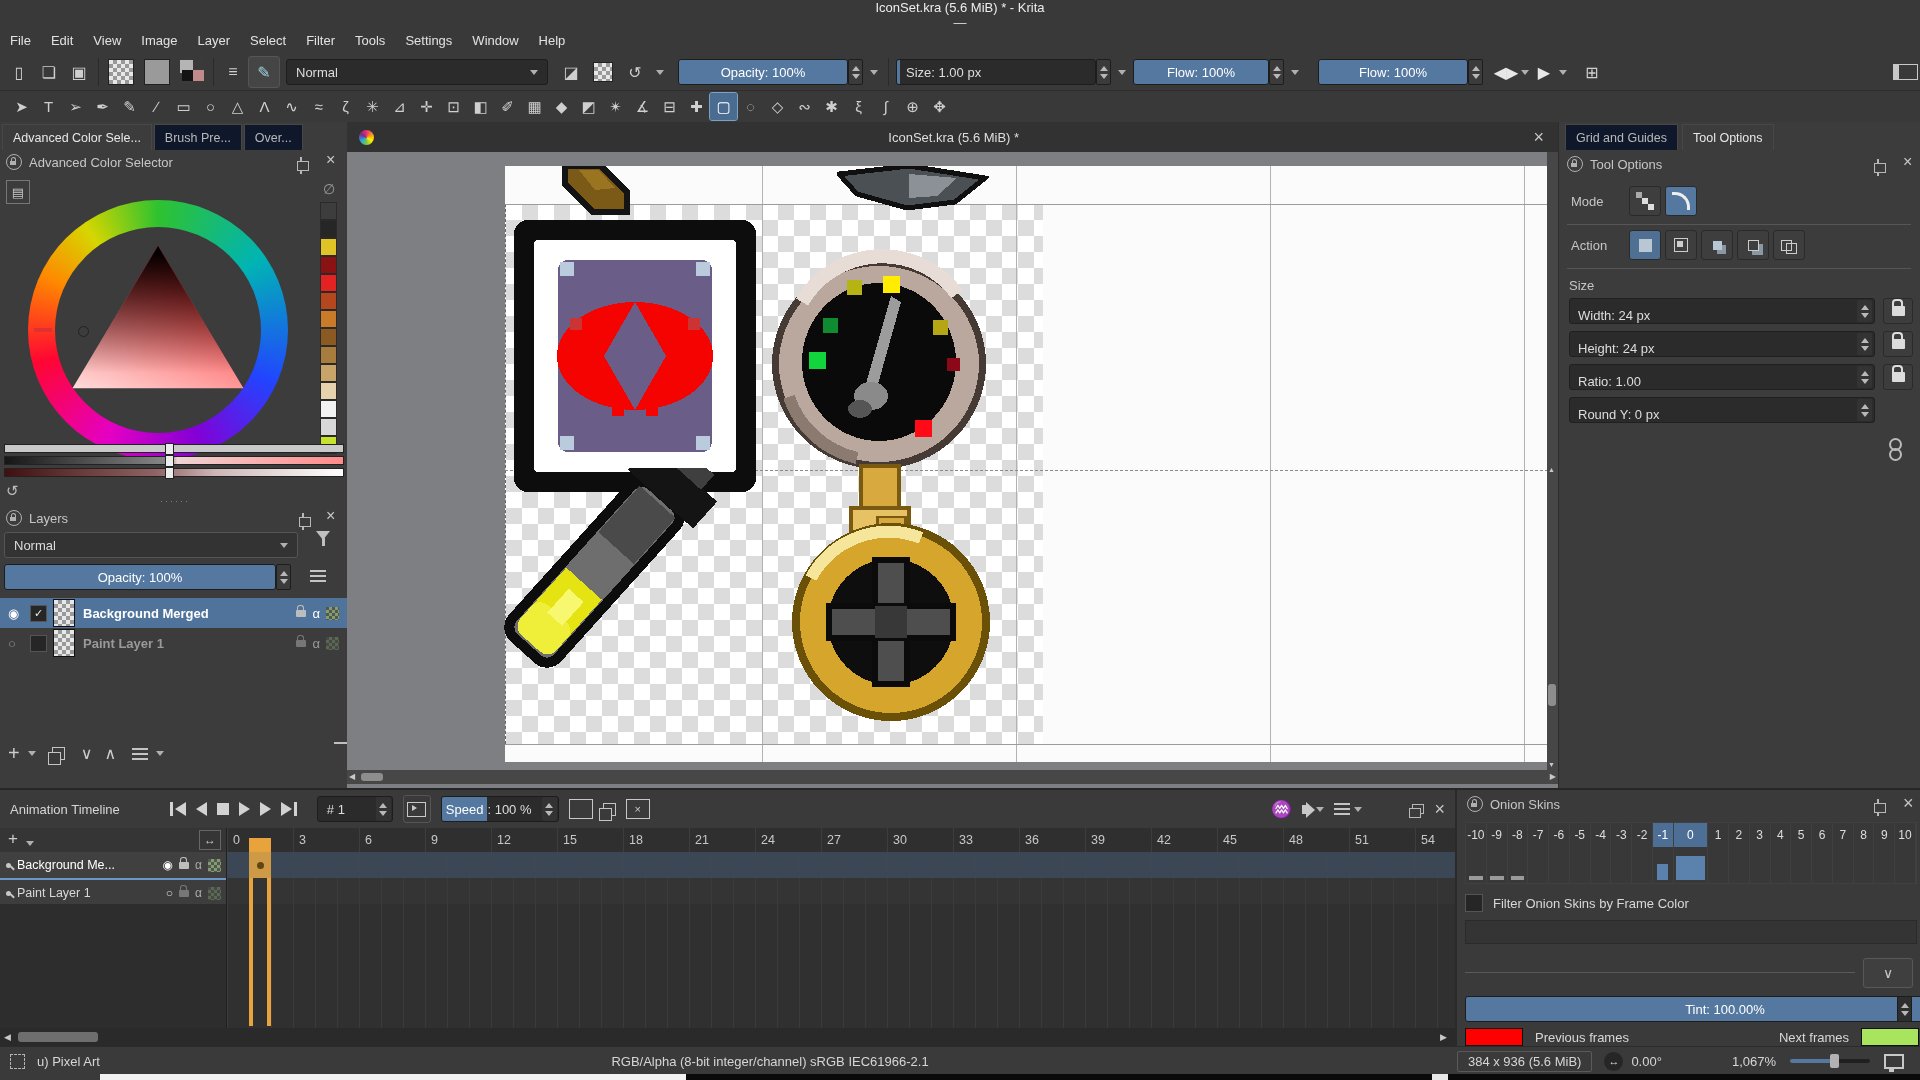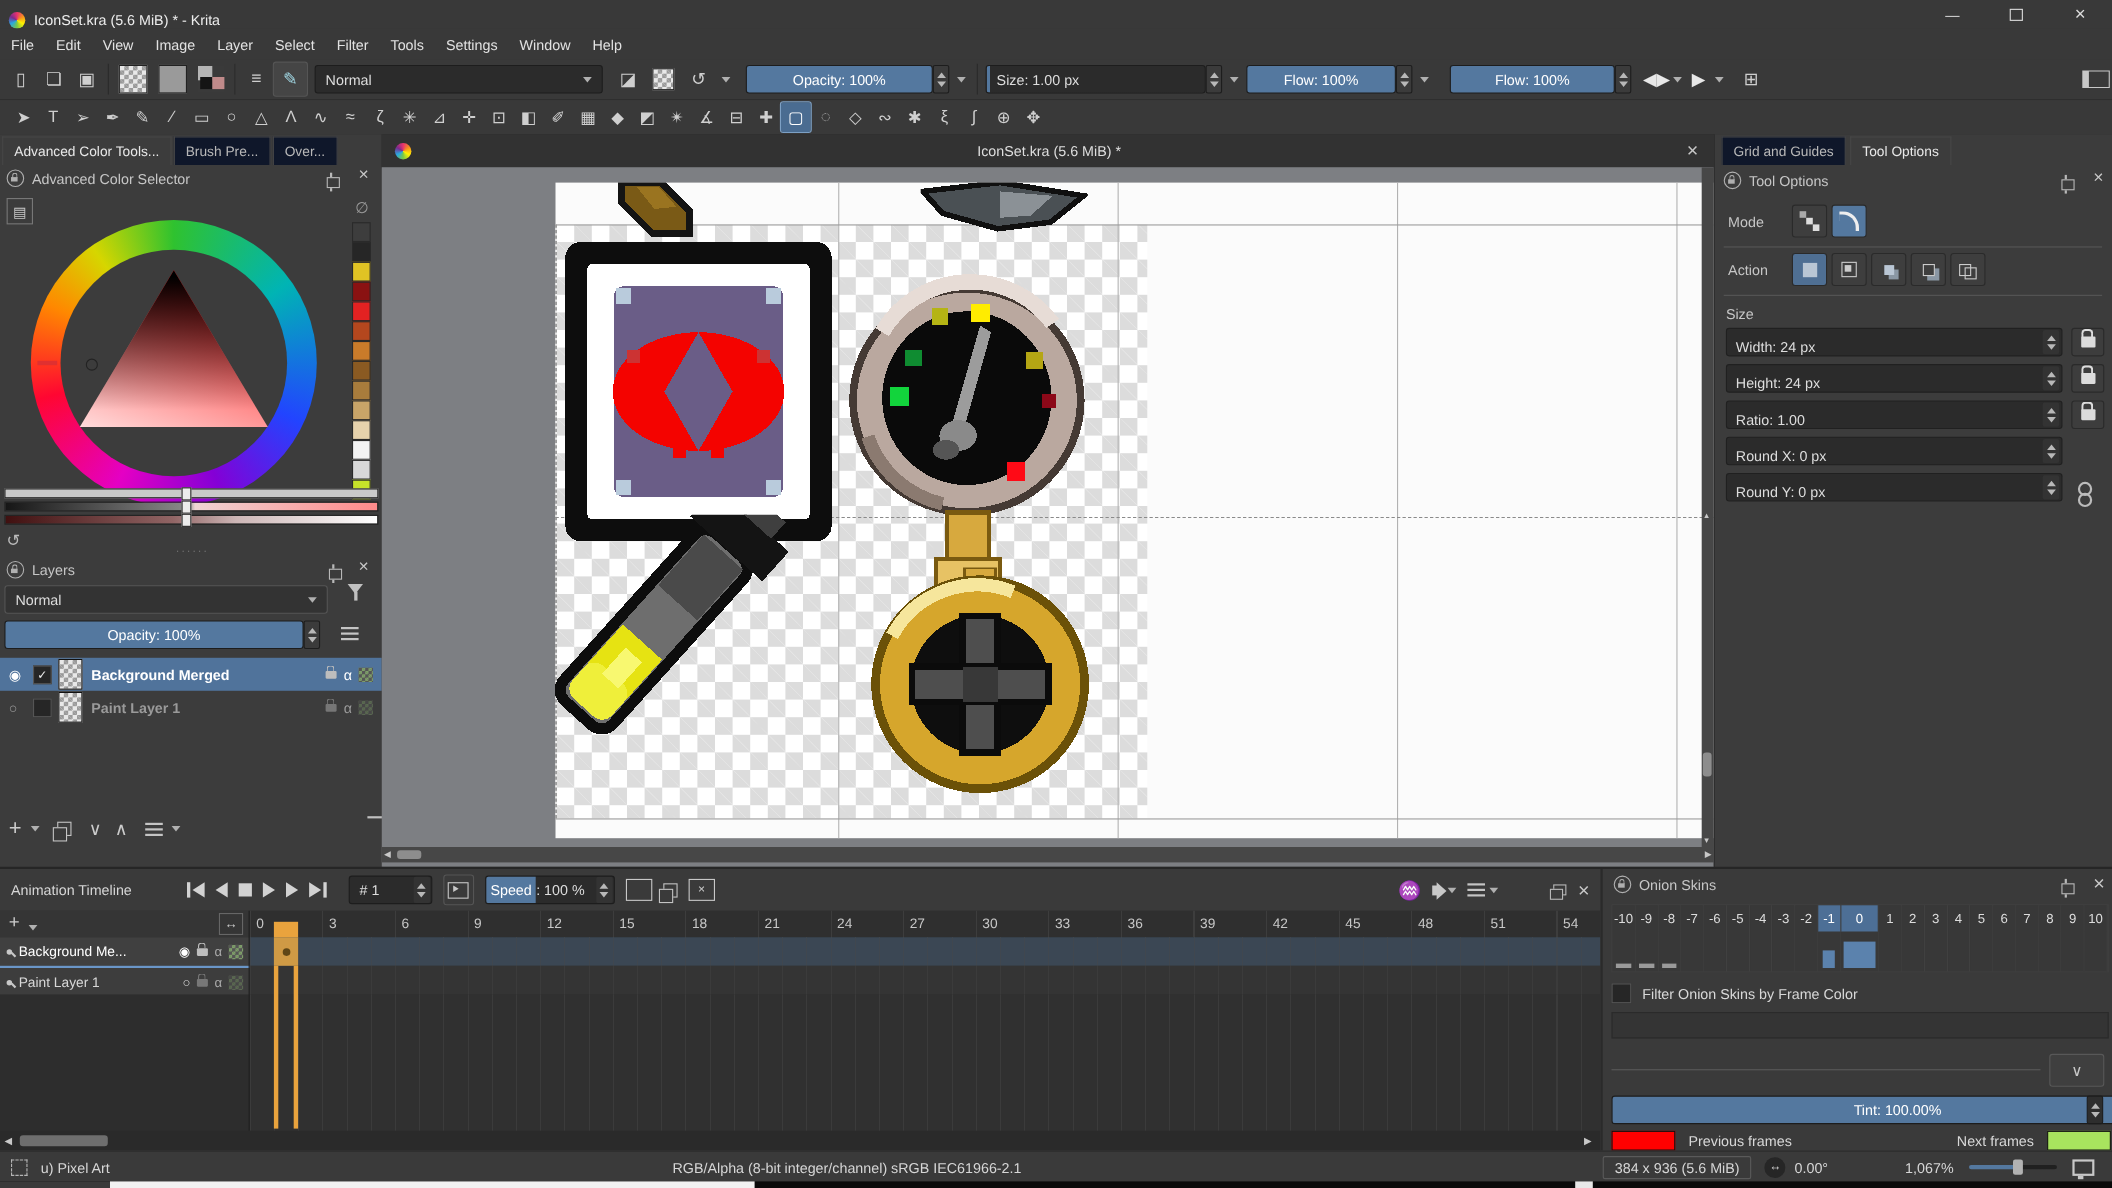--- a/index.html
+++ b/index.html
@@ -1,21 +1,21 @@
 <!DOCTYPE html>
 <html><head>
 <meta charset="utf-8">
 <style>
   html,body{margin:0;padding:0;background:#1e1e1e;font-family:"Liberation Sans",sans-serif;}
   #app{position:relative;width:1920px;height:1080px;background:#3a3a3a;color:#d8d8d8;font-size:13px;overflow:hidden;}
   .abs{position:absolute;}
   .row{display:flex;align-items:center;}
   .ic{display:inline-flex;align-items:center;justify-content:center;color:#c8c8c8;}
   
-  #titlebar{left:0;top:0;width:1920px;height:26px;background:#393939;display:flex;align-items:flex-end;}
+  #titlebar{left:0;top:0;width:1920px;height:26px;background:#393939;display:flex;align-items:center;flex-direction:column;}
   .klogo{width:15px;height:15px;border-radius:50%;background:conic-gradient(#e8336d,#f7941d,#fff200,#7ac943,#29a8e0,#7b2a8e,#e8336d);}
   .wbtn{width:58px;height:26px;display:flex;align-items:center;justify-content:center;color:#ddd;}
   .wmax{width:10px;height:9px;border:1px solid #ddd;}
   
   #menubar{left:0;top:26px;width:1920px;height:28px;display:flex;align-items:center;background:#393939;}
   .mitem{padding:0 10px;height:28px;display:flex;align-items:center;color:#e2e2e2;}
   
   #toolbar{left:0;top:54px;width:1920px;height:36px;background:#393939;border-bottom:1px solid #2e2e2e;}
   .tbtn{width:30px;height:30px;display:flex;align-items:center;justify-content:center;color:#cfcfcf;font-size:16px;border-radius:3px;}
   .combo{background:#2b2b2b;border:1px solid #1d1d1d;border-radius:3px;display:flex;align-items:center;padding:0 9px;color:#ddd;height:26px;box-sizing:border-box;}
@@ -241,21 +241,21 @@
       <span class="tool">✱</span>
       <span class="tool">ξ</span>
       <span class="tool">∫</span>
       <span class="tool">⊕</span>
       <span class="tool">✥</span>
     </div>
 
   <div class="abs" style="left:0;top:122px;width:347px;height:666px;background:#3c3c3c;border-right:1px solid #2d2d2d">
     <div class="row" style="position:absolute;left:2px;top:2px;gap:2px">
 
-    <span class="dock-tab active">Advanced Color Tools...</span>
+    <span class="dock-tab active">Advanced Color Sele...</span>
         <span class="dock-tab">Brush Pre...</span>
         <span class="dock-tab">Over...</span>
       </div>
 
     
     <div class="phead abs" style="left:6px;top:32px">
       <span class="hlock"></span>
       <span>Advanced Color Selector</span>
     </div>
     <span class="float-ic abs" style="left:300px;top:36px"></span>
@@ -554,32 +554,20 @@
               <i class="su"></i>
               <i class="sd"></i>
             </span>
           </span>
           <span class="lockb lockslot">
             <i class="biglock"></i>
           </span>
         </div>
         <div class="row" style="gap:8px">
           <span class="spinfield" style="flex:1;position:relative">
-            <span>Round X: 0 px</span>
-            <span class="spin" style="position:absolute;right:2px;top:1px;height:22px;background:#333;border:none">
-              <i class="su"></i>
-              <i class="sd"></i>
-            </span>
-          </span>
-          <span class="lockb lockslot" style="visibility: hidden;">
-            <i class="biglock"></i>
-          </span>
-        </div>
-        <div class="row" style="gap:8px">
-          <span class="spinfield" style="flex:1;position:relative">
             <span>Round Y: 0 px</span>
             <span class="spin" style="position:absolute;right:2px;top:1px;height:22px;background:#333;border:none">
               <i class="su"></i>
               <i class="sd"></i>
             </span>
           </span>
           <span class="lockb lockslot" style="visibility: hidden;">
             <i class="biglock"></i>
           </span>
         </div>

